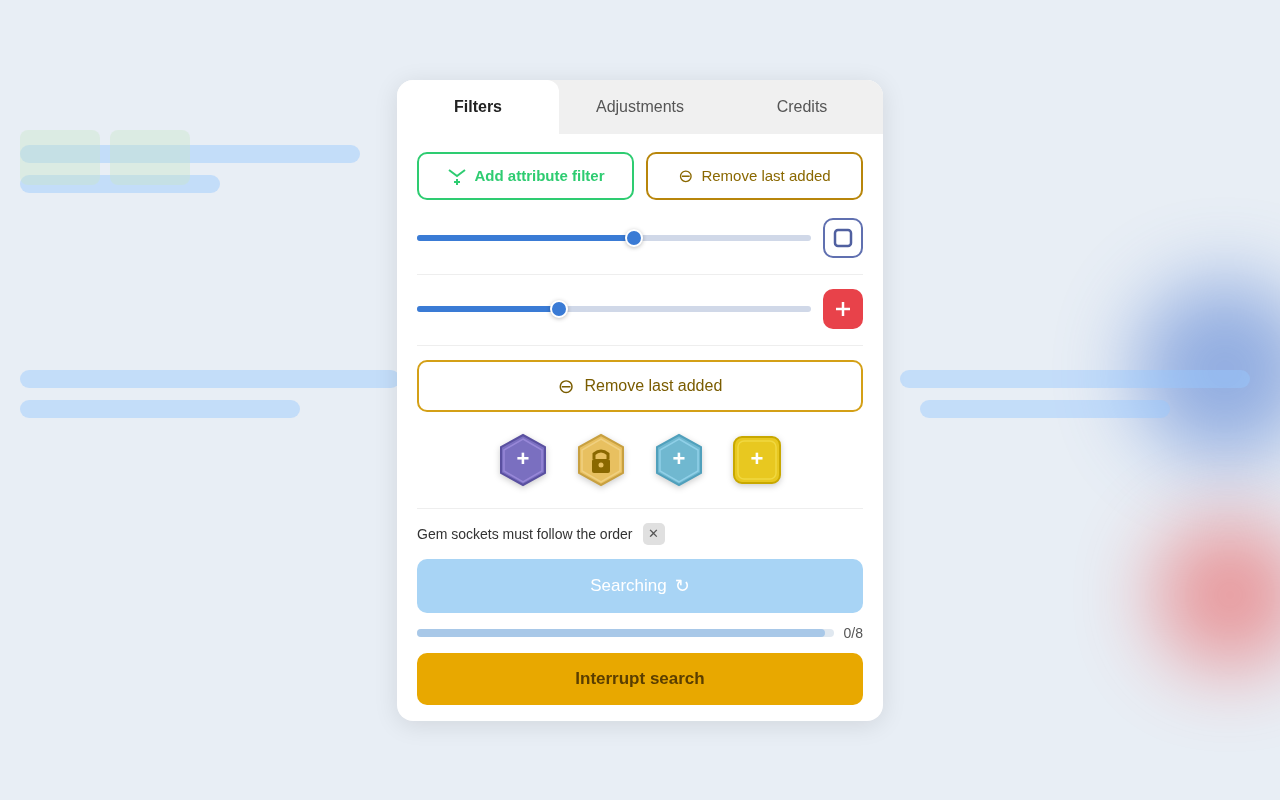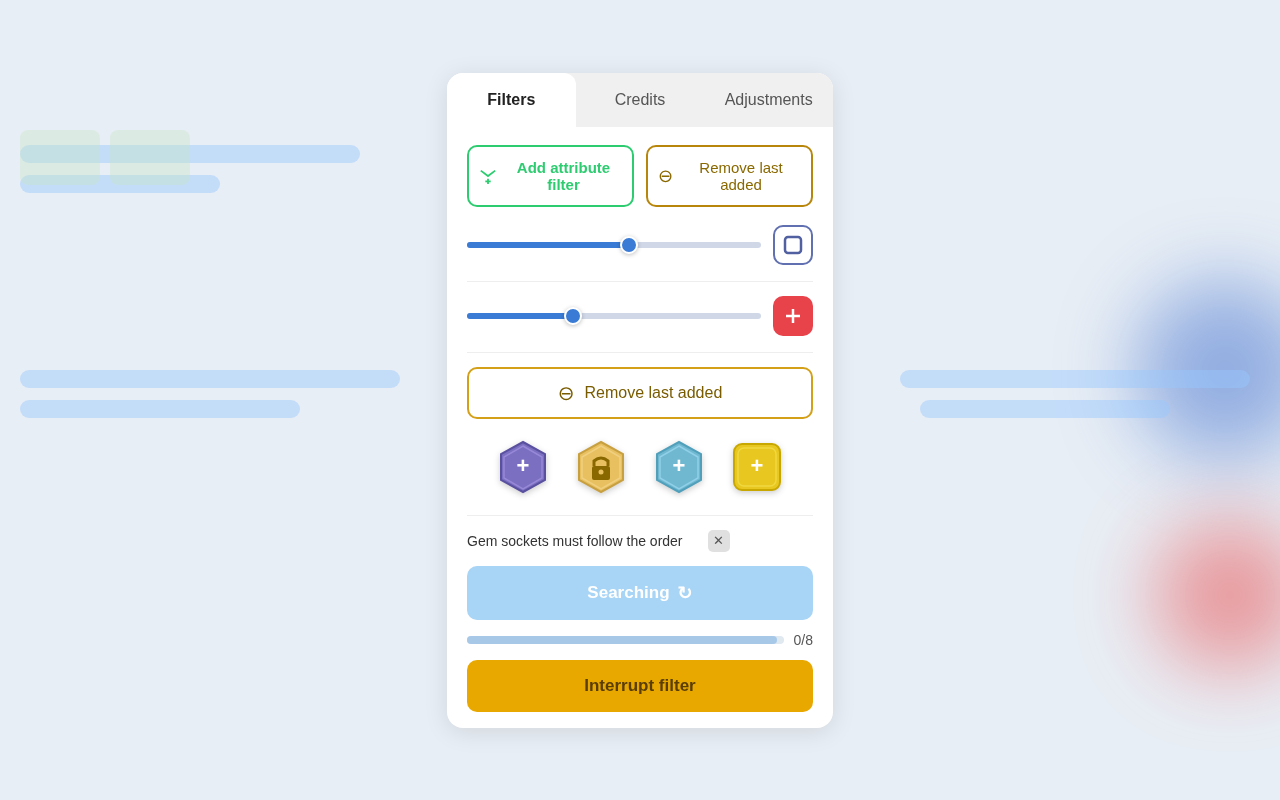--- a/index.html
+++ b/index.html
@@ -38,21 +38,21 @@
       background: rgba(180,210,240,0.35);
       border-radius: 6px;
     }
 
     
     .panel {
       position: relative;
       z-index: 10;
       background: #fff;
       border-radius: 16px;
-      width: 386px;
+      width: 486px;
       padding: 0 0 16px 0;
       box-shadow: 0 4px 24px rgba(0,0,0,0.10);
     }
 
     
     .tabs {
       display: flex;
       border-radius: 16px 16px 0 0;
       background: #f0f0f0;
       overflow: hidden;
@@ -245,21 +245,21 @@
       display: flex;
       align-items: center;
       justify-content: center;
       cursor: pointer;
     }
 
     
     .gem-order-row {
       display: flex;
       align-items: center;
-      gap: 25px;
+      gap: 10px;
       font-size: 14px;
       color: #333;
       margin-bottom: 14px;
     }
 
     .x-badge {
       width: 22px;
       height: 22px;
       border-radius: 5px;
       background: #e0e0e0;
@@ -272,21 +272,21 @@
     }
 
     
     .btn-searching {
       width: 100%;
       background: #a8d4f5;
       border: none;
       border-radius: 10px;
       color: #fff;
       font-size: 17px;
-      font-weight: 700;
+      font-weight: 400;
       padding: 16px;
       cursor: pointer;
       display: flex;
       align-items: center;
       justify-content: center;
       gap: 8px;
       margin-bottom: 12px;
     }
 
     
@@ -367,22 +367,22 @@
 
 <div class="bg-strip" style="left:20px;top:370px;width:380px;"></div>
 <div class="bg-strip" style="left:20px;top:400px;width:280px;"></div>
 <div class="bg-strip" style="left:900px;top:370px;width:350px;"></div>
 <div class="bg-strip" style="left:920px;top:400px;width:250px;"></div>
 
 <div class="panel">
 
   <div class="tabs">
     <button class="tab active">Filters</button>
+    <button class="tab">Adjustments</button>
     <button class="tab">Credits</button>
-    <button class="tab">Adjustments</button>
   </div>
 
   <div class="panel-body">
 
     
     <div class="btn-row">
       <button class="btn-add-filter">
         <svg width="20" height="20" viewBox="0 0 20 20">
           <polyline points="2,4 10,10 18,4" stroke="#2ecc71" stroke-width="2" fill="none"></polyline>
           <line x1="10" y1="13" x2="10" y2="19" stroke="#2ecc71" stroke-width="2"></line>
@@ -498,16 +498,16 @@
 
     
     <div class="progress-row">
       <div class="progress-bar-wrap">
         <div class="progress-bar-fill" style="width:98%;"></div>
       </div>
       <span class="progress-label">0/8</span>
     </div>
 
     
-    <button class="btn-interrupt">Interrupt filter</button>
+    <button class="btn-interrupt">Interrupt search</button>
 
   </div>
 </div>
 
 </body></html>

